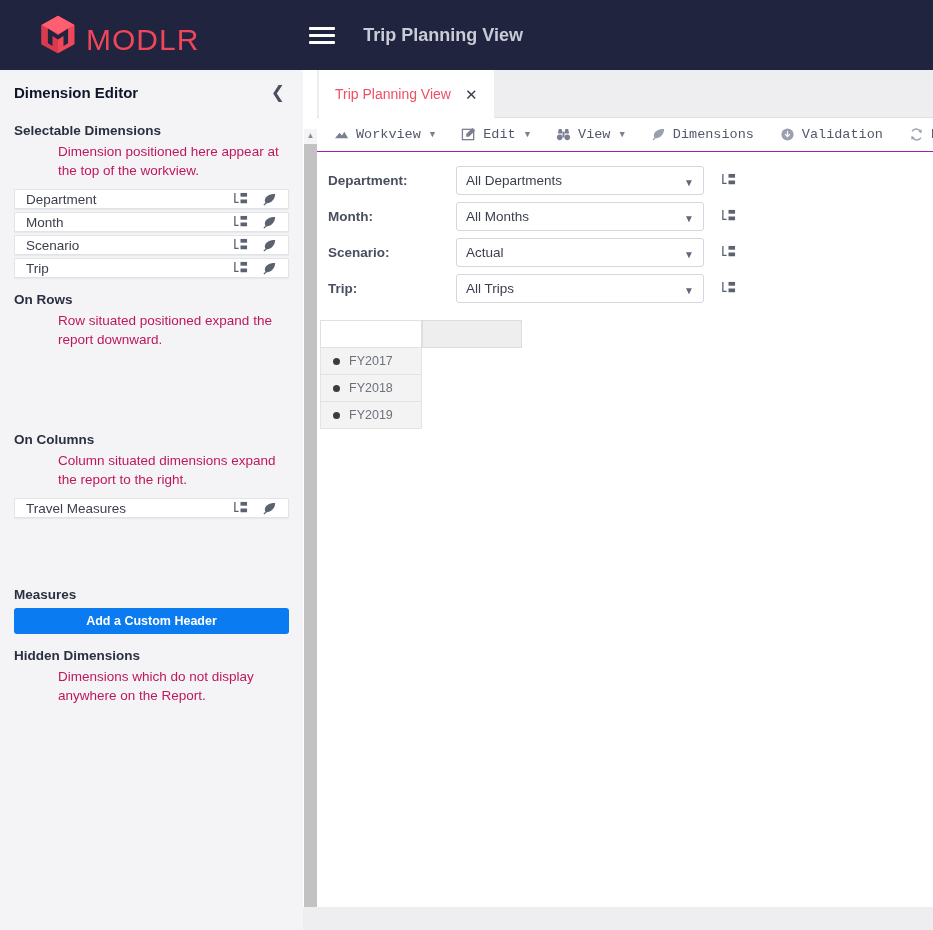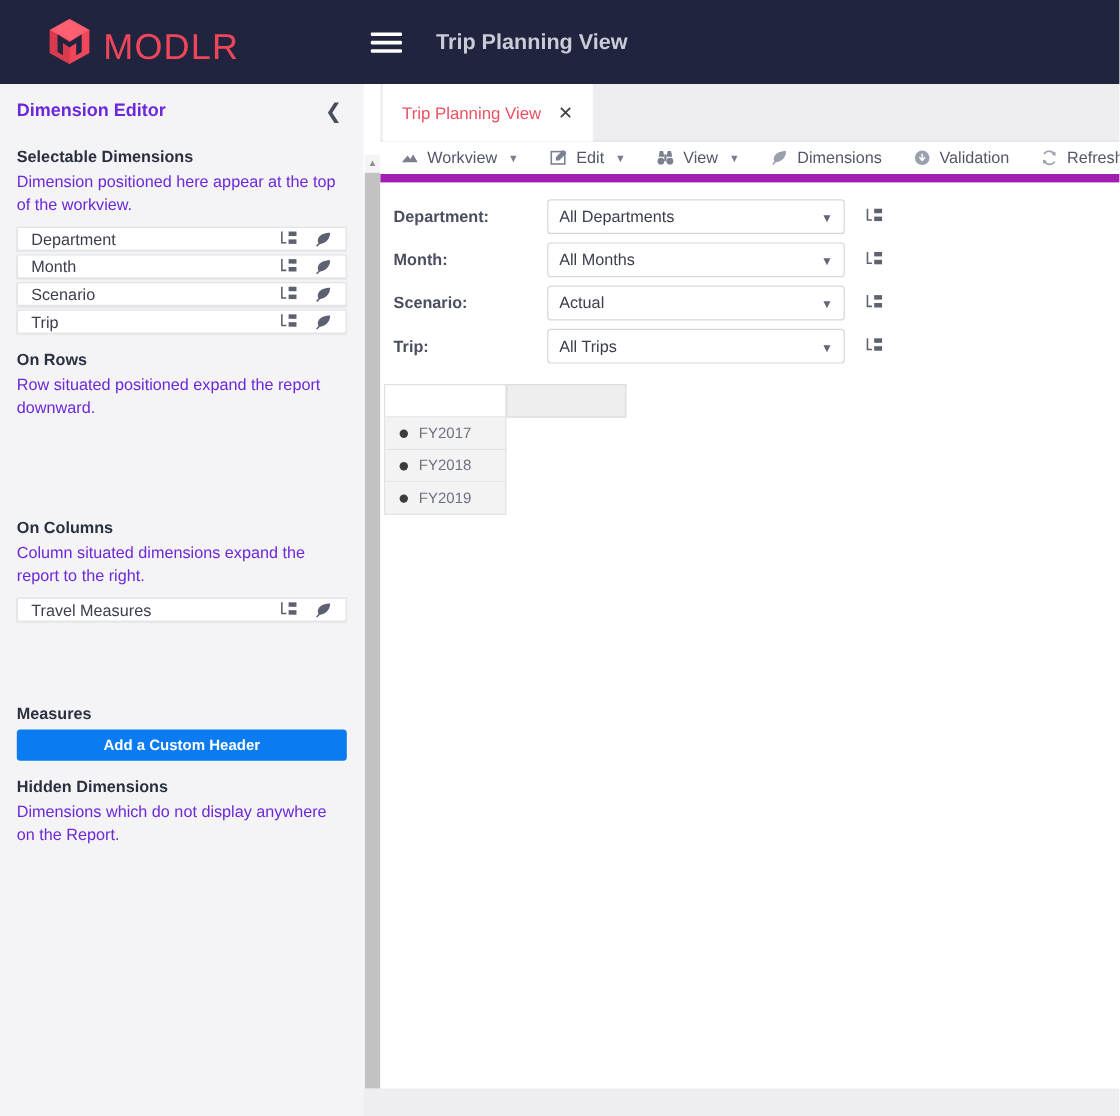--- a/index.html
+++ b/index.html
@@ -35,33 +35,34 @@
   
   .sidebar {
     position: absolute; top: 70px; left: 0; width: 303px; height: 860px;
     background: #f4f4f6;
     overflow: hidden;
   }
   .sidebar-header {
     display: flex; align-items: center; justify-content: space-between;
     padding: 14px 14px 8px 14px;
   }
-  .sidebar-title { font-size: 15px; font-weight: bold; color: #6d28d9; }
+  .sidebar-title { font-size: 15px; font-weight: bold; color: #0f172a; }
   .collapse-btn {
     color: #4a4f5e; font-size: 17px; cursor: pointer; padding: 0 4px;
     line-height: 1;
   }
   .sb-section { padding: 0 14px; }
   .sb-heading {
     font-size: 13.5px; font-weight: bold; color: #2b3040;
     margin-top: 14px; margin-bottom: 4px;
   }
   .sb-desc {
-    font-size: 13.5px; color: #6d28d9; line-height: 19px;
+    font-size: 13.5px; color: #be185d; line-height: 19px;
     margin-bottom: 9px;
+    margin-left: 44px;
   }
   .dim-chip {
     background: #ffffff; border: 1px solid #e2e3e7; border-radius: 1px;
     height: 20px; display: flex; align-items: center;
     padding: 0 11px; margin-bottom: 3px;
     box-shadow: 0 1px 1px rgba(0,0,0,0.05);
   }
   .dim-chip-label { flex: 1; font-size: 13.5px; color: #3b3f4c; }
   .chip-icon { margin-left: 14px; display: flex; align-items: center; cursor: pointer; }
   .spacer-lg { height: 60px; }
@@ -107,21 +108,21 @@
     border-top-left-radius: 2px; border-top-right-radius: 2px;
   }
   .tab-label { color: #ef4f62; font-size: 14px; }
   .tab-close {
     margin-left: 14px; color: #3b3f4c; font-size: 15px;
     cursor: pointer; line-height: 1;
   }
   .toolbar {
     height: 34px; background: #ffffff;
     display: flex; align-items: center;
-    padding-left: 17px; border-bottom: 7px solid #a21caf;
+    padding-left: 17px; border-bottom: 1px solid #a21caf; font-family: Liberation Mono, monospace;
   }
   .tb-item {
     display: flex; align-items: center; gap: 7px;
     margin-right: 26px; cursor: pointer;
     color: #52586a; font-size: 13.5px;
   }
   .caret { font-size: 9px; color: #7b8090; margin-left: 2px; }
 
   
   .filters { padding: 14px 0 0 11px; }

